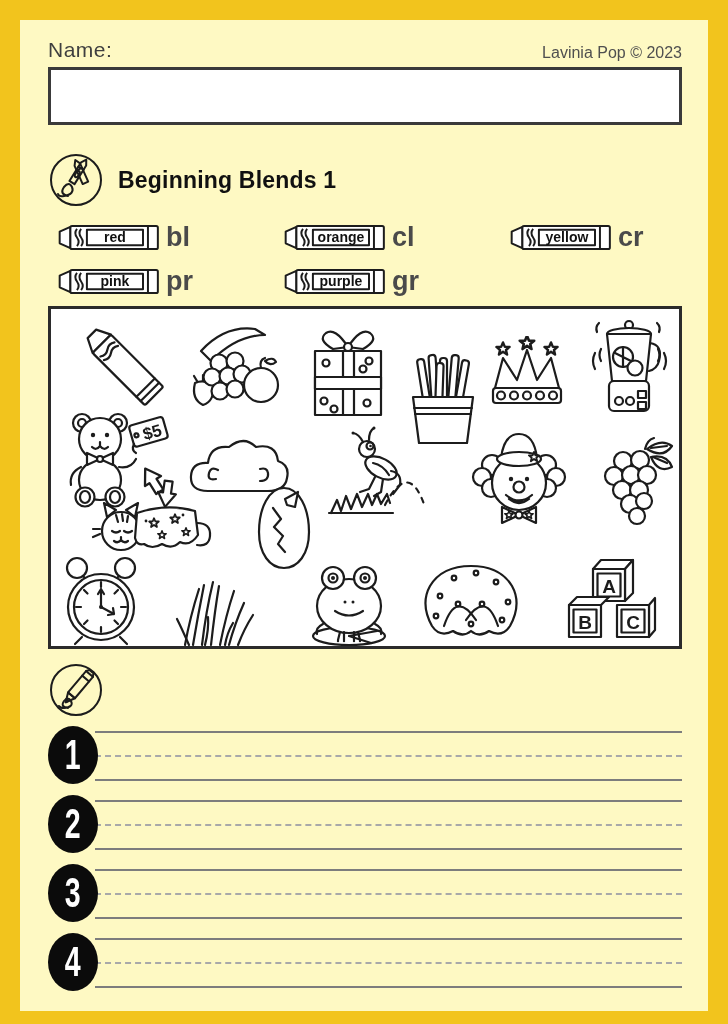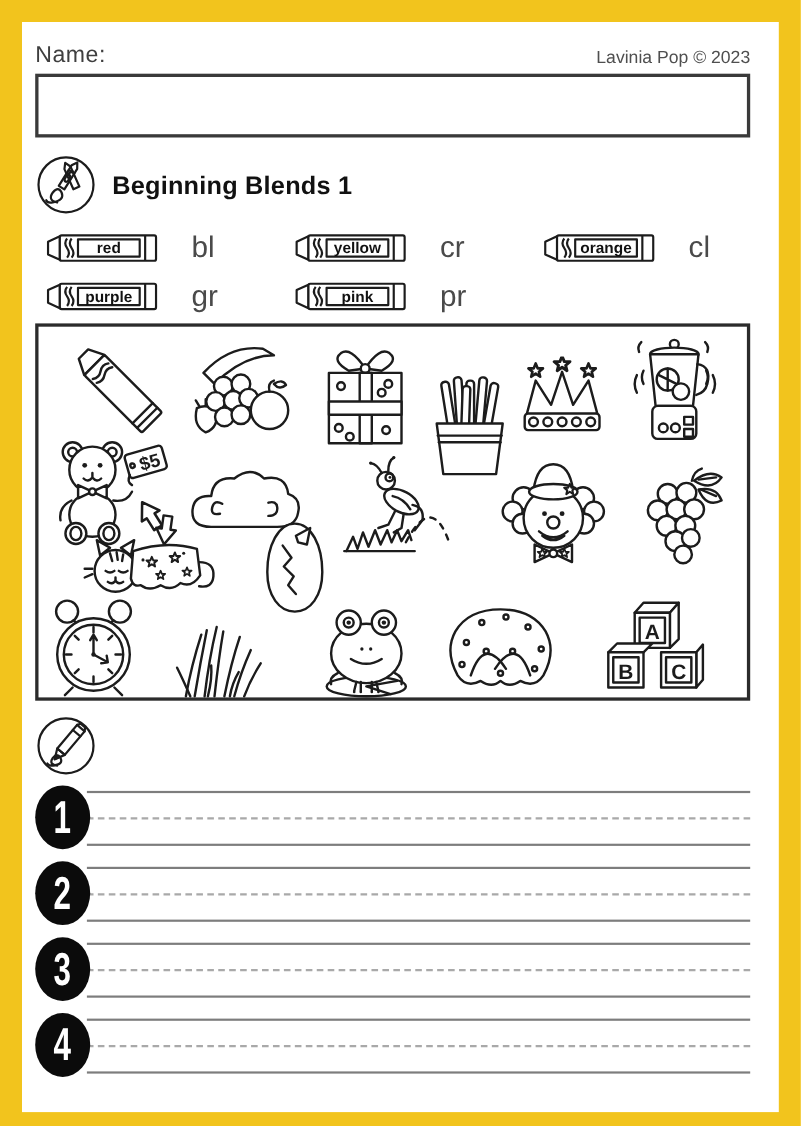--- a/index.html
+++ b/index.html
@@ -5,52 +5,52 @@
   html,body{margin:0;padding:0;}
   body{
     width:728px;height:1024px;
     background:#F2C41D;
     box-sizing:border-box;
     padding:20px 20px 13px 20px;
     font-family:"Liberation Sans",sans-serif;
     color:#1c1c1c;
   }
   .page{
-    background:#ffffff;
+    background:#fef9c3;
     width:100%;height:100%;
     box-sizing:border-box;
-    padding:18px 26px 0 12px;
+    padding:18px 26px 0 28px;
     overflow:hidden;
   }
   
   .name-row{display:flex;justify-content:space-between;align-items:flex-end;}
   .name-label{font-size:21px;color:#3f3f3f;letter-spacing:.5px;}
   .copyright{font-size:16px;color:#4f4f4f;}
   .name-box{
     margin-top:5px;height:52px;
     border:3px solid #3a3a3a;
     background:#fff;
   }
   
-  .sec-header{display:flex;align-items:center;margin-top:15px;}
+  .sec-header{display:flex;align-items:center;margin-top:27px;}
   .sec-icon{flex:0 0 56px;width:56px;height:56px;}
   .sec-icon *{stroke:#1c1c1c;stroke-width:2;fill:none;stroke-linecap:round;stroke-linejoin:round;}
   .sec-text{margin-left:14px;}
   .sec-title{font-size:23px;font-weight:bold;color:#111;letter-spacing:.2px;}
   .sec-sub{font-size:14px;color:#8e8e8e;margin-top:3px;}
   
   .code-grid{
     display:grid;grid-template-columns:226px 226px 182px;
     row-gap:11px;margin-top:13px;padding-left:8px;
   }
-  .code-item{display:flex;align-items:center;gap:26px;}
+  .code-item{display:flex;align-items:center;gap:2px;}
   .ccray{width:108px;height:33px;}
   .ccray use{stroke:#1c1c1c;stroke-width:2.4;fill:#ffffff;stroke-linejoin:round;}
   .ccray text{fill:#111;stroke:none;font-weight:bold;font-size:17px;font-family:"Liberation Sans",sans-serif;}
-  .blend{font-size:27px;font-weight:normal;color:#4a4a4a;}
+  .blend{font-size:27px;font-weight:bold;color:#4a4a4a;}
   
   .pic-box{
     margin-top:8px;position:relative;
     height:337px;border:3px solid #2b2b2b;background:#fff;
   }
   .pic{position:absolute;}
   .pic path,.pic rect,.pic circle,.pic ellipse,.pic line,.pic polyline,.pic polygon{
     fill:none;stroke:#1c1c1c;stroke-width:2.2;stroke-linecap:round;stroke-linejoin:round;
   }
   .pic .wf{fill:#ffffff;}
@@ -124,44 +124,44 @@
     <div class="code-item">
       <svg class="ccray" viewBox="0 0 130 40">
         <use href="#crayon-shape"></use>
         <text x="71" y="26" text-anchor="middle">red</text>
       </svg>
       <span class="blend">bl</span>
     </div>
     <div class="code-item">
       <svg class="ccray" viewBox="0 0 130 40">
         <use href="#crayon-shape"></use>
+        <text x="71" y="26" text-anchor="middle">orange</text>
+      </svg>
+      <span class="blend">cl</span>
+    </div>
+    <div class="code-item">
+      <svg class="ccray" viewBox="0 0 130 40">
+        <use href="#crayon-shape"></use>
         <text x="71" y="26" text-anchor="middle">yellow</text>
       </svg>
       <span class="blend">cr</span>
     </div>
     <div class="code-item">
       <svg class="ccray" viewBox="0 0 130 40">
         <use href="#crayon-shape"></use>
-        <text x="71" y="26" text-anchor="middle">orange</text>
+        <text x="71" y="26" text-anchor="middle">pink</text>
       </svg>
-      <span class="blend">cl</span>
+      <span class="blend">pr</span>
     </div>
     <div class="code-item">
       <svg class="ccray" viewBox="0 0 130 40">
         <use href="#crayon-shape"></use>
         <text x="71" y="26" text-anchor="middle">purple</text>
       </svg>
       <span class="blend">gr</span>
-    </div>
-    <div class="code-item">
-      <svg class="ccray" viewBox="0 0 130 40">
-        <use href="#crayon-shape"></use>
-        <text x="71" y="26" text-anchor="middle">pink</text>
-      </svg>
-      <span class="blend">pr</span>
     </div>
   </div>
 
   <div class="pic-box">
 
     <svg class="pic" style="left:20px;top:4px" width="105" height="105" viewBox="0 0 105 105">
       <g transform="rotate(45 52 52)">
         <path class="wf" d="M8,46 L22,39 L22,65 L8,58 Z"></path>
         <rect class="wf" x="22" y="39" width="74" height="26" rx="2"></rect>
         <path d="M30,42 q-3.5,5 0,10 q3.5,5 0,10"></path>

